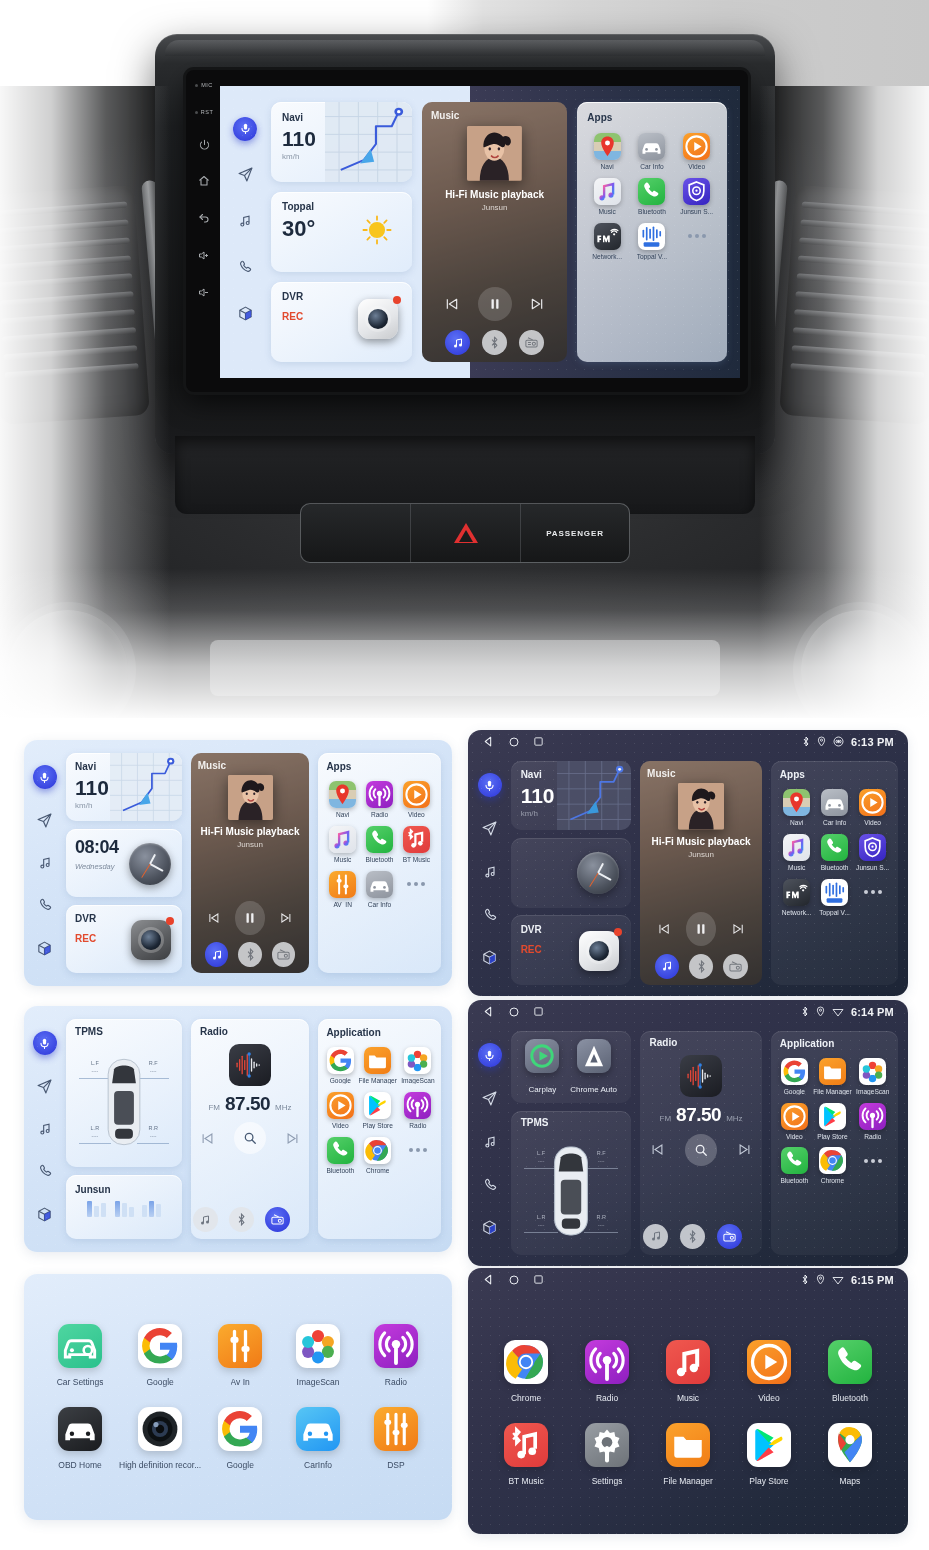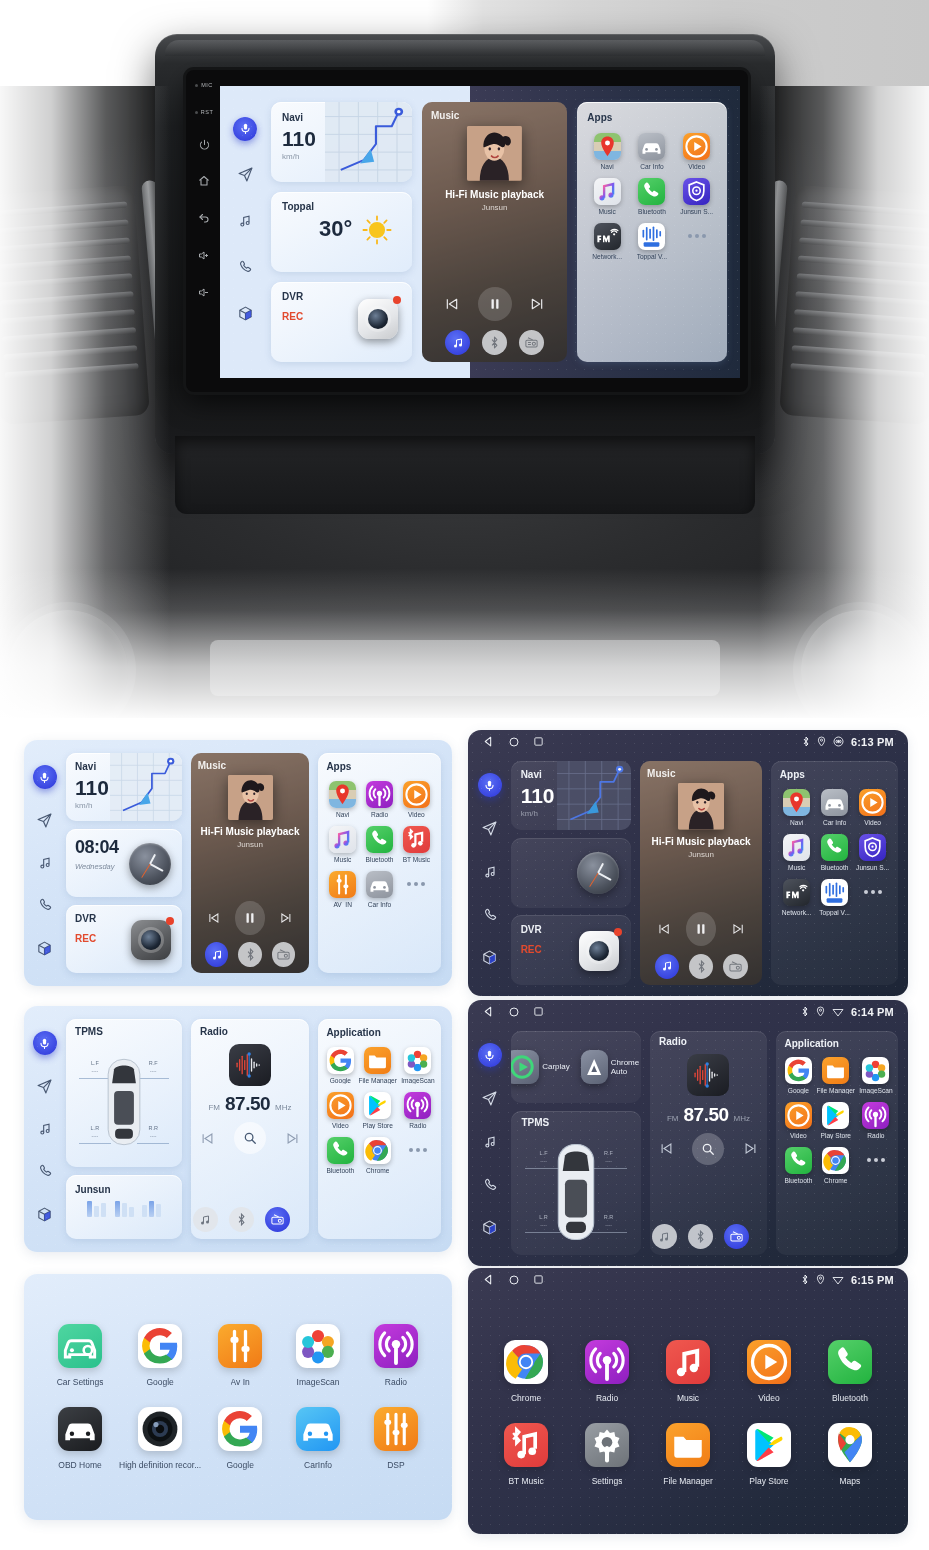--- a/index.html
+++ b/index.html
@@ -123,21 +123,21 @@
   .card-pad { padding:7% 8%; }
 
   .navi { flex:1.0; }
   .navi .big { font-size:21px; font-weight:bold; line-height:1; margin-top:5px; }
   .navi .unit { font-size:8px; opacity:.62; margin-top:3px; }
   .ui.light .navi .big,.ui.split .navi .big { color:#1d2a3d; } .ui.dark .navi .big { color:#fff; }
   .ui.light .navi .unit,.ui.split .navi .unit { color:#4a5a70; } .ui.dark .navi .unit { color:#c9cfdb; }
   .map-svg { position:absolute; right:0; top:0; width:62%; height:100%; opacity:.92; }
 
   .wcard { flex:1.0; }
-  .wcard .big { font-size:22px; font-weight:bold; line-height:1; margin-top:6px;margin-left:37px; }
+  .wcard .big { font-size:22px; font-weight:bold; line-height:1; margin-top:6px; }
   .ui.light .wcard .big,.ui.split .wcard .big { color:#1d2a3d; }
   .sun { position:absolute; right:13%; top:26%; width:34px; height:34px; }
   .clockw { position:absolute; right:10%; top:20%; width:42px; height:42px; border-radius:50%;
             background: radial-gradient(circle at 38% 32%, #8a919e, #4d535e 60%, #2c3038);
             box-shadow: 0 3px 8px rgba(0,0,0,.35), inset 0 1px 2px rgba(255,255,255,.3); }
   .clockw .h { position:absolute; left:50%; top:50%; background:#eceff3; border-radius:1px; transform-origin: 0 50%; }
   .clockw .hr { width:11px; height:2px; transform: translateY(-50%) rotate(-62deg); }
   .clockw .mn { width:15px; height:2px; transform: translateY(-50%) rotate(28deg); }
   .clockw .sc { width:16px; height:1.3px; background:#e0622e; transform: translateY(-50%) rotate(122deg); }
   .clk-time { font-size:18px; font-weight:bold; letter-spacing:-.5px; }
@@ -211,21 +211,21 @@
   .ui.dark .tq .lab,.ui.dark .tq .val { color:#d7dde8; }
   .cartop { position:absolute; left:50%; top:50%; transform:translate(-50%,-50%); width:34%; }
 
   
   .lay-bars { display:flex; gap:9%; justify-content:center; margin-top:6px; }
   .lay-g { display:flex; gap:2px; align-items:flex-end; }
   .lay-g span { display:block; width:5px; background:linear-gradient(180deg,#7aa3e8,#b9d0f2); border-radius:1px; }
 
   
   .cp-pair { display:flex; gap:9%; justify-content:center; align-items:center; flex:1; }
-  .cp-item { display:flex; flex-direction:row; align-items:center; gap:3px; }
+  .cp-item { display:flex; flex-direction:column; align-items:center; gap:12px; }
   .cp-ico { width:34px;height:34px;border-radius:9px;display:flex;align-items:center;justify-content:center;
             background:linear-gradient(150deg,#7d8496,#575d6d); box-shadow:0 3px 7px rgba(0,0,0,.3); }
   .cp-lbl { font-size:8px; } .ui.dark .cp-lbl { color:#eaeef5; }
 
   
   .drawer { display:grid; grid-template-columns:repeat(5,1fr); align-content:center;
             row-gap:11%; height:100%; padding:7% 4%; }
   .dcell { display:flex; flex-direction:column; align-items:center; gap:9px; }
   .dico { width:44px; height:44px; border-radius:11px; display:flex; align-items:center; justify-content:center;
           box-shadow:0 3px 8px rgba(0,0,0,.18); overflow:hidden; position:relative; }
@@ -276,20 +276,29 @@
   </div>
   <div class="vent-chrome l"></div>
   <div class="vent-chrome r"></div>
   <div class="knob l"></div>
   <div class="knob r"></div>
 
   <div class="console-bezel"></div>
   <div class="console-lip"></div>
   <div class="console-shelf"></div>
 
+  <div class="hazard-tray">
+    <div class="hazard-cell"></div>
+    <div class="hazard-cell">
+      <div class="hazard-tri"></div>
+    </div>
+    <div class="hazard-cell">
+      <span class="passenger-lbl">PASSENGER</span>
+    </div>
+  </div>
   <div class="lower-trim"></div>
 
   <div class="hu-frame"></div>
   <div class="hu-keys">
     <div class="hu-led">
         <i></i>
         <span>MIC</span>
       </div>
     <div class="hu-led" style="margin-top:14px">
         <i></i>

